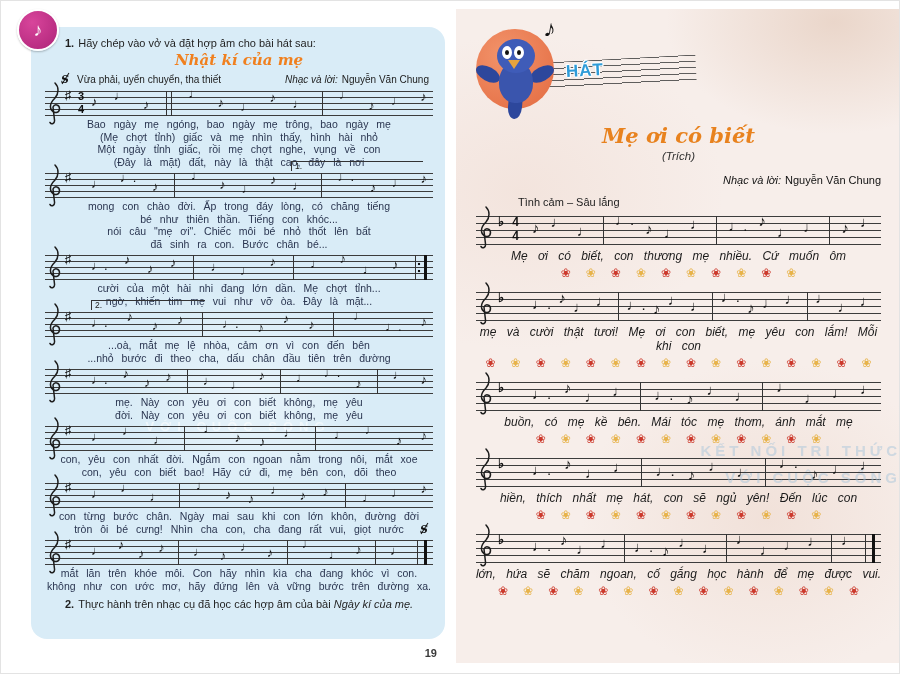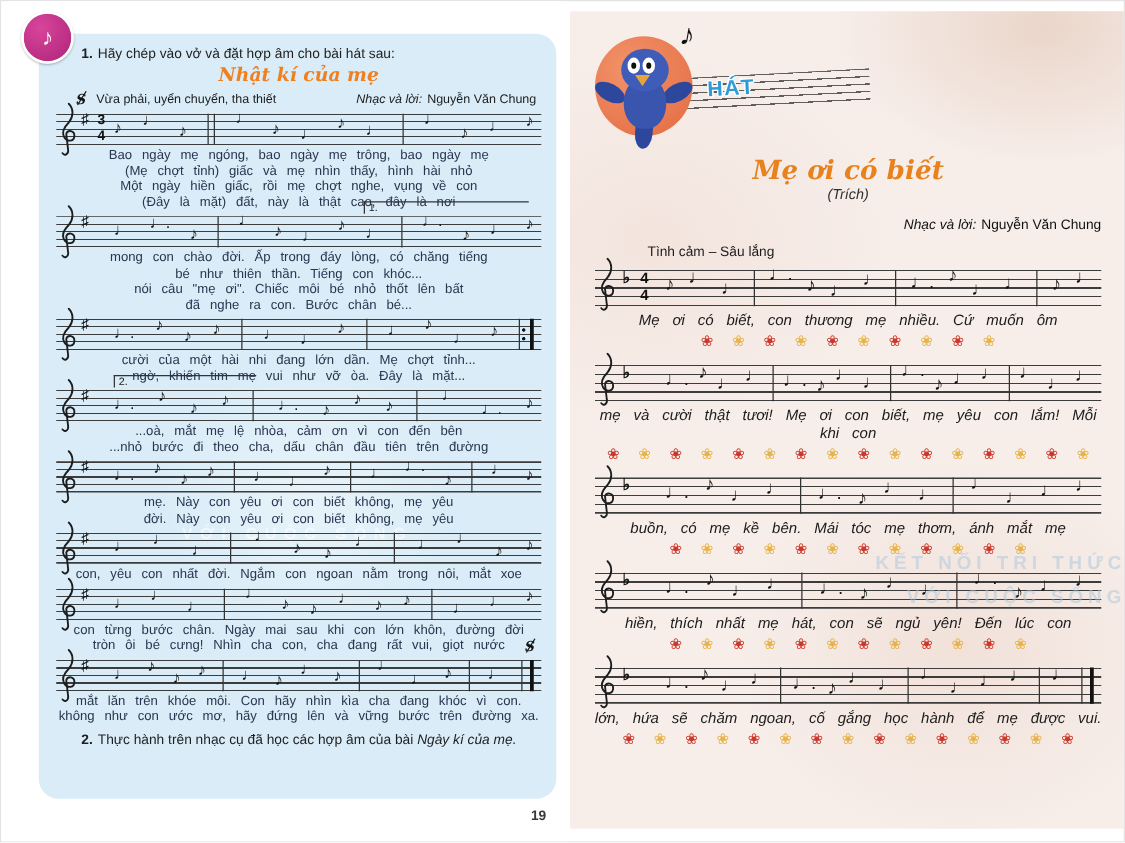--- a/index.html
+++ b/index.html
@@ -145,21 +145,21 @@
                 <span class="bar"></span>
                 <span class="note" style="margin-top: -3px;">♩</span>
                 <span class="note" style="margin-top: 8px;">♪</span>
                 <span class="note" style="margin-top: 3px;">♩</span>
                 <span class="note" style="margin-top: -1px;">♪</span>
               </div>
             </div>
             <div class="lyrics">
               <div class="lyr-line">Bao ngày mẹ ngóng, bao ngày mẹ trông, bao ngày mẹ</div>
               <div class="lyr-line">(Mẹ chợt tỉnh) giấc và mẹ nhìn thấy, hình hài nhỏ</div>
-              <div class="lyr-line">Một ngày hiền giấc, rồi mẹ chợt nghe, vụng về con</div>
+              <div class="lyr-line">Một ngày tỉnh giấc, rồi mẹ chợt nghe, vụng về con</div>
               <div class="lyr-line">(Đây là mặt) đất, này là thật cao, đây là nơi</div>
             </div>
             <div class="staff">
               <div class="staff-lines"></div>
               <svg width="16" height="44" viewBox="0 0 16 44" class="clef">
                 <path d="M8 1 C12 5 12 11 8 16 C4 20 2 24 4.5 28 C7 32 12.5 31 12.5 26.5 C12.5 22.5 7.5 21.5 6 25 L7.5 38 C8 41.5 4.5 43 3 40.5" fill="none" stroke="#1d1d1d" stroke-width="1.5" stroke-linecap="round"></path>
               </svg>
               <span class="keysig">♯</span>
               <div class="notes">
                 <span class="note" style="margin-top: 4px;">♩</span>
@@ -176,21 +176,21 @@
                 <span class="note" style="margin-top: 8px;">♪</span>
                 <span class="note" style="margin-top: 3px;">♩</span>
                 <span class="note" style="margin-top: -1px;">♪</span>
               </div>
               <span class="volta vright">1.</span>
             </div>
             <div class="lyrics">
               <div class="lyr-line">mong con chào đời.  Ấp trong đáy lòng,  có chăng tiếng</div>
               <div class="lyr-line">bé như thiên thần.  Tiếng con khóc...</div>
               <div class="lyr-line">nói câu "mẹ ơi".  Chiếc môi bé nhỏ  thốt lên bất</div>
-              <div class="lyr-line">đã nghe ra con.  Bước chân bé...</div>
+              <div class="lyr-line">đã sinh ra con.  Bước chân bé...</div>
             </div>
             <div class="staff">
               <div class="staff-lines"></div>
               <svg width="16" height="44" viewBox="0 0 16 44" class="clef">
                 <path d="M8 1 C12 5 12 11 8 16 C4 20 2 24 4.5 28 C7 32 12.5 31 12.5 26.5 C12.5 22.5 7.5 21.5 6 25 L7.5 38 C8 41.5 4.5 43 3 40.5" fill="none" stroke="#1d1d1d" stroke-width="1.5" stroke-linecap="round"></path>
               </svg>
               <span class="keysig">♯</span>
               <div class="notes">
                 <span class="note" style="margin-top: 4px;">♩.</span>
                 <span class="note" style="margin-top: -2px;">♪</span>
@@ -284,20 +284,21 @@
                 <span class="note" style="margin-top: 0px;">♩</span>
                 <span class="bar"></span>
                 <span class="note" style="margin-top: 2px;">♩</span>
                 <span class="note" style="margin-top: -3px;">♩</span>
                 <span class="note" style="margin-top: 8px;">♪</span>
                 <span class="note" style="margin-top: 3px;">♪</span>
               </div>
             </div>
             <div class="lyrics">
               <div class="lyr-line">con, yêu con nhất đời.  Ngắm con ngoan nằm trong nôi,  mắt xoe</div>
+              <div class="lyr-line">con, yêu con biết bao!  Hãy cứ đi, mẹ bên con,  dõi theo</div>
             </div>
             <div class="staff">
               <div class="staff-lines"></div>
               <svg width="16" height="44" viewBox="0 0 16 44" class="clef">
                 <path d="M8 1 C12 5 12 11 8 16 C4 20 2 24 4.5 28 C7 32 12.5 31 12.5 26.5 C12.5 22.5 7.5 21.5 6 25 L7.5 38 C8 41.5 4.5 43 3 40.5" fill="none" stroke="#1d1d1d" stroke-width="1.5" stroke-linecap="round"></path>
               </svg>
               <span class="keysig">♯</span>
               <div class="notes">
                 <span class="note" style="margin-top: 4px;">♩</span>
                 <span class="note" style="margin-top: -2px;">♩</span>

